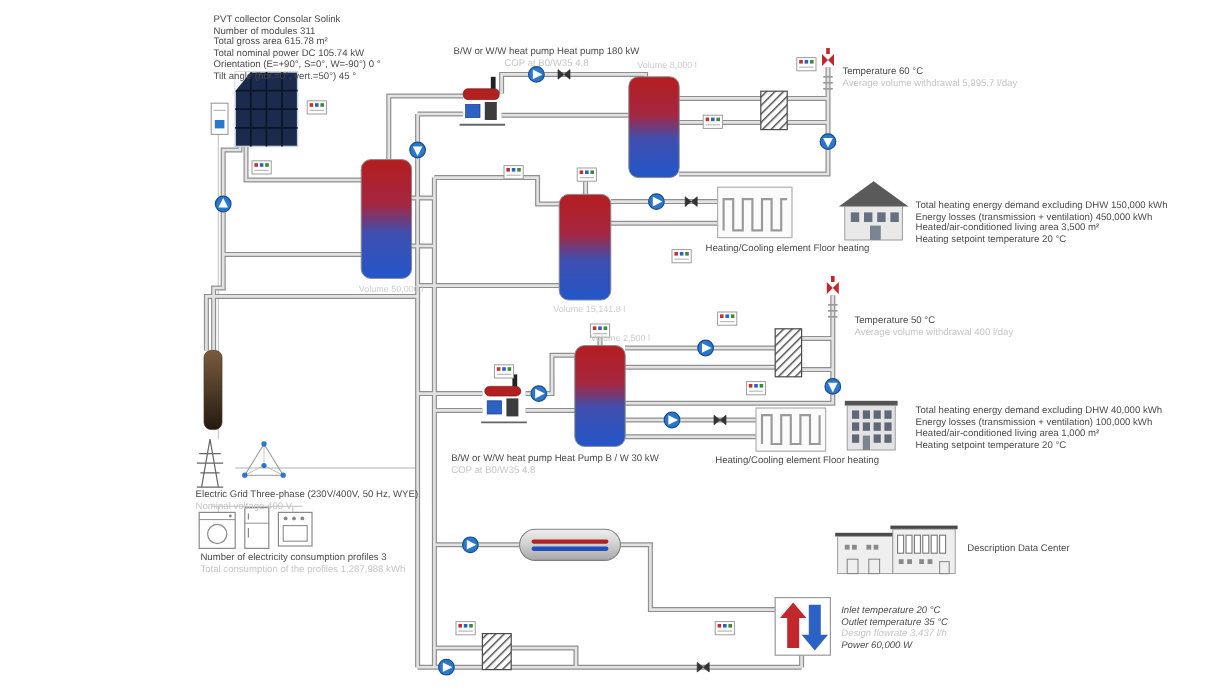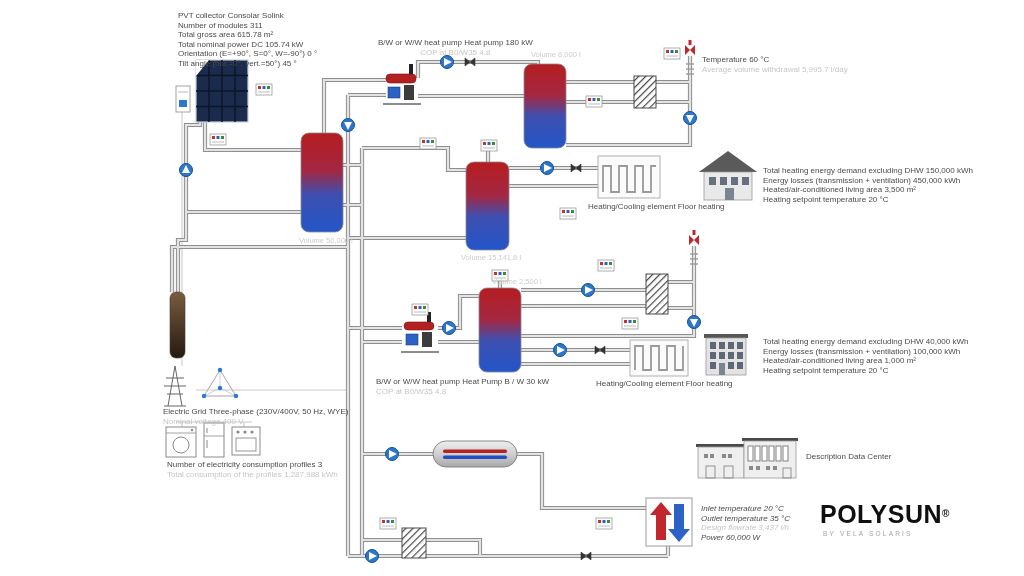--- a/index.html
+++ b/index.html
@@ -307,20 +307,24 @@
 <div class="tanklabel" style="left:531px;top:50px;">Volume 8,000 l</div>
 <div class="tanklabel" style="left:299px;top:236px;">Volume 50,000 l</div>
 <div class="tanklabel" style="left:461px;top:253px;text-align:center;">Volume 15,141.8 l</div>
 <div class="tanklabel" style="left:470px;top:277px;margin-left:22px;">Volume 2,500 l</div>
 
 <div class="tb" style="left:702px;top:55px;">
   <span class="ln">Temperature 60 °C</span>
   <span class="ln gray">Average volume withdrawal 5,995.7 l/day</span>
 </div>
 
+<div class="tb" style="left:712px;top:262px;">
+  <span class="ln">Temperature 50 °C</span>
+  <span class="ln gray">Average volume withdrawal 400 l/day</span>
+</div>
 
 <div class="tb" style="left:588px;top:202px;">
   <span class="ln">Heating/Cooling element Floor heating</span>
 </div>
 
 <div class="tb" style="left:596px;top:379px;">
   <span class="ln">Heating/Cooling element Floor heating</span>
 </div>
 
 <div class="tb" style="left:763px;top:166px;">
@@ -357,18 +361,14 @@
   <span class="ln">Description Data Center</span>
 </div>
 
 <div class="tb" style="left:701px;top:504px;font-style:italic;">
   <span class="ln">Inlet temperature 20 °C</span>
   <span class="ln">Outlet temperature 35 °C</span>
   <span class="ln gray">Design flowrate 3,437 l/h</span>
   <span class="ln">Power 60,000 W</span>
 </div>
 
-<div class="logo">
-  <span class="brand">POLYSUN</span><span class="reg">®</span>
-  <span class="sub">BY VELA SOLARIS</span>
-</div>
 
 </div>
 
 </body></html>

